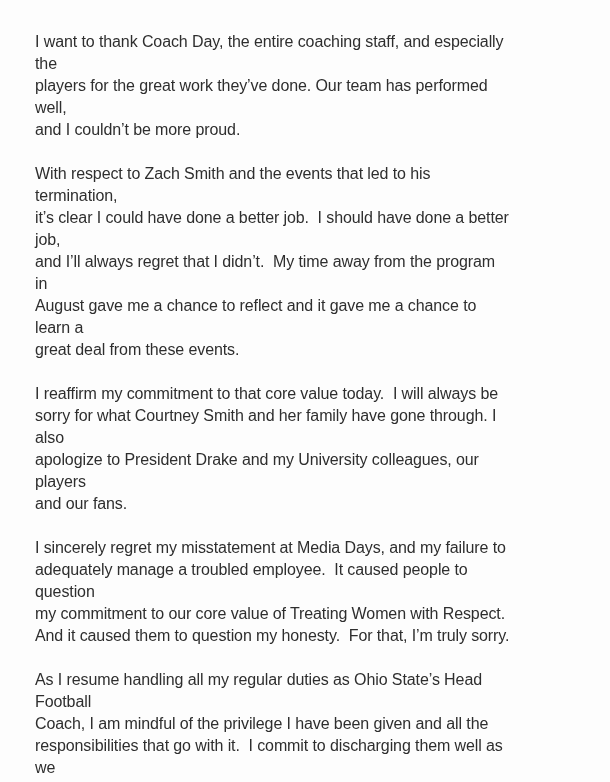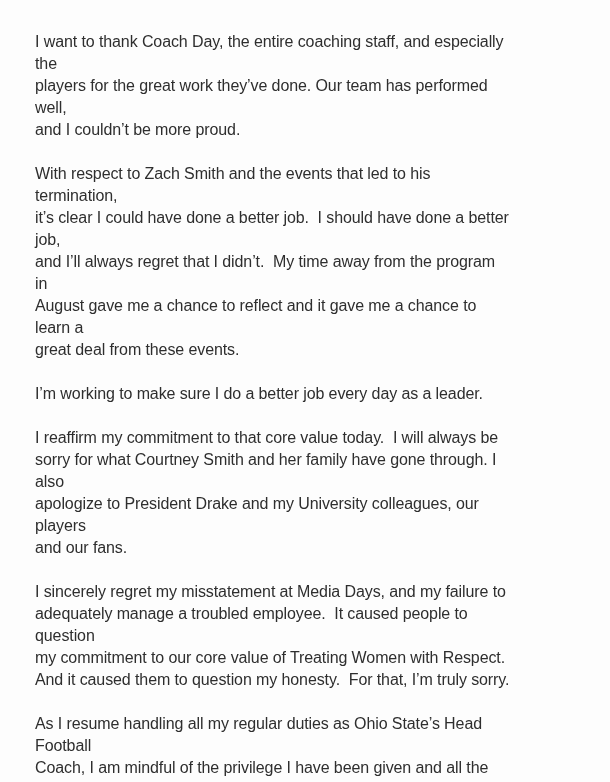--- a/index.html
+++ b/index.html
@@ -34,21 +34,20 @@
 
 <div class="page">
   <p>I want to thank Coach Day, the entire coaching staff, and especially the
 players for the great work they’ve done. Our team has performed well,
 and I couldn’t be more proud.</p>
   <p>With respect to Zach Smith and the events that led to his termination,
 it’s clear I could have done a better job.  I should have done a better job,
 and I’ll always regret that I didn’t.  My time away from the program in
 August gave me a chance to reflect and it gave me a chance to learn a
 great deal from these events.</p>
-  <p>I’m working to make sure I do a better job every day as a leader.</p>
   <p>I reaffirm my commitment to that core value today.  I will always be
 sorry for what Courtney Smith and her family have gone through. I also
 apologize to President Drake and my University colleagues, our players
 and our fans.</p>
   <p>I sincerely regret my misstatement at Media Days, and my failure to
 adequately manage a troubled employee.  It caused people to question
 my commitment to our core value of Treating Women with Respect.
 And it caused them to question my honesty.  For that, I’m truly sorry.</p>
   <p>As I resume handling all my regular duties as Ohio State’s Head Football
 Coach, I am mindful of the privilege I have been given and all the

